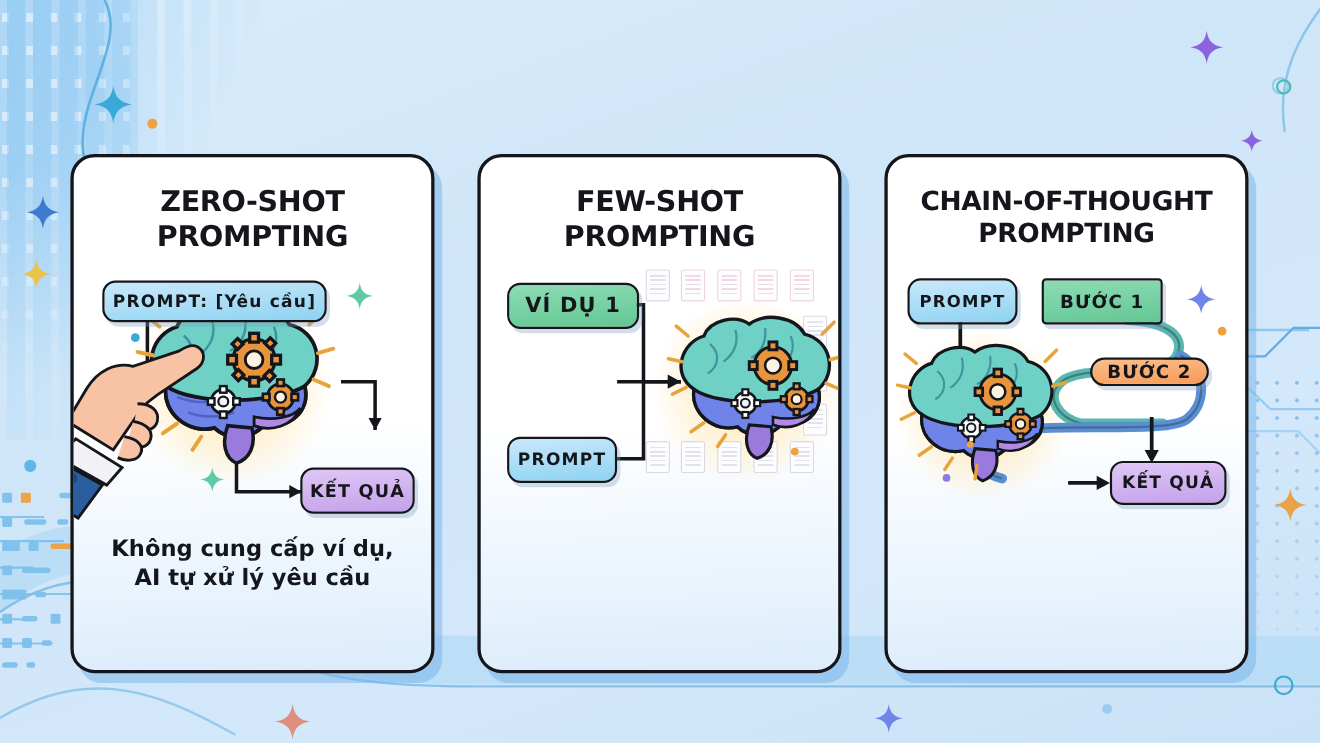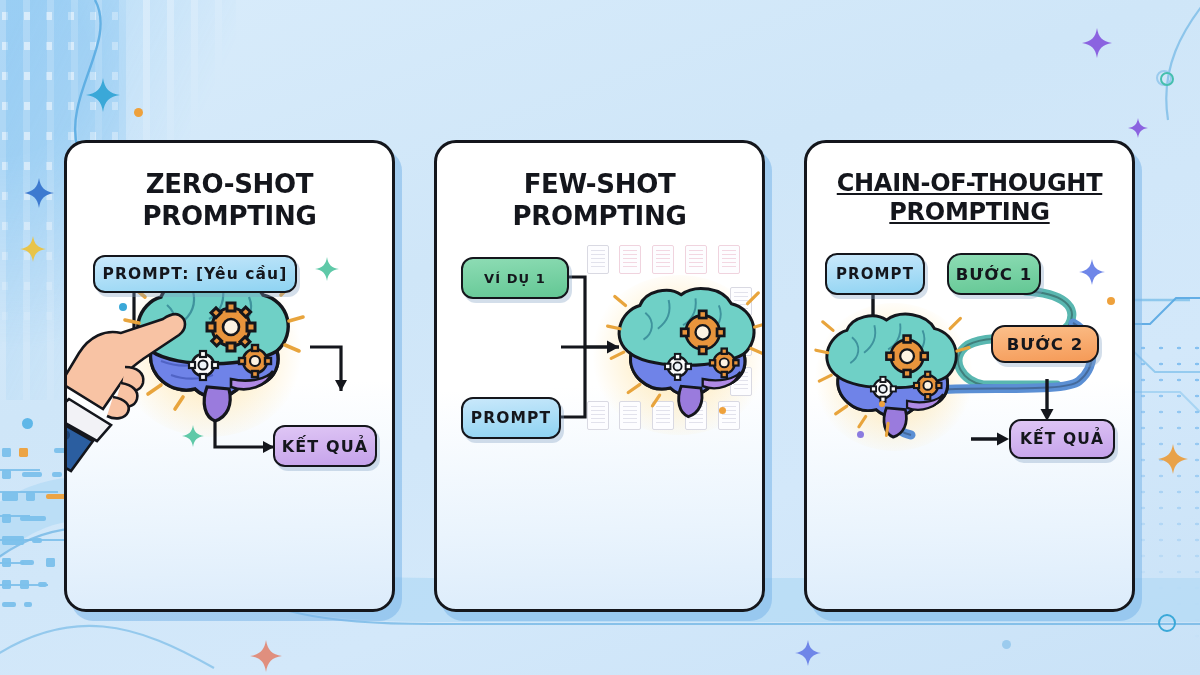--- a/index.html
+++ b/index.html
@@ -387,20 +387,22 @@
           </svg>
         <svg class="sparkle" style="left:115px; top:186px;" width="22" height="22" viewBox="0 0 24 24">
             <path d="M12 0 C13.2 7.6 16.4 10.8 24 12 C16.4 13.2 13.2 16.4 12 24 C10.8 16.4 7.6 13.2 0 12 C7.6 10.8 10.8 7.6 12 0Z" fill="#5fc9a8"></path>
           </svg>
         <div class="dot" style="left:52px; top:64px; width:8px; height:8px; background:#3aa8d8;"></div>
 
         <div class="badge blue" style="left:26px; top:16px; width:204px; height:38px; font-size:15.5px;">PROMPT: [Yêu cầu]</div>
         <div class="badge purple" style="left:206px; top:186px; width:104px; height:42px; font-size:16px;">KẾT QUẢ</div>
       </div>
 
+      <div class="card-caption">Không cung cấp ví dụ,
+AI tự xử lý yêu cầu</div>
     </div>
 
     <div class="card" id="card1">
       <div class="card-title">FEW-SHOT
 PROMPTING</div>
 
       <div class="diagram">
         <div class="glow" style="left:152px; top:36px; width:180px; height:160px;"></div>
 
         <div class="docs" style="left:0;top:0;width:331px;height:250px;">
@@ -474,28 +476,28 @@
             <path d="M14,22 l-12,-10"></path>
               <path d="M8,48 l-14,-3"></path>
               <path d="M12,74 l-14,7"></path>
             <path d="M52,122 l-8,12"></path>
               <path d="M30,110 l-13,9"></path>
           </g>
         </svg>
 
         <div class="dot" style="left:282px; top:168px; width:7px; height:7px; background:#eea13c;"></div>
 
-        <div class="badge green" style="left:24px; top:18px;  width:108px; height:42px; font-size:13px;">VÍ DỤ 1</div>
+        <div class="badge green" style="left:24px; top:18px;  width:120px; height:42px; font-size:19px;">VÍ DỤ 1</div>
         <div class="badge blue" style="left:24px; top:158px; width:100px; height:42px; font-size:15.5px;">PROMPT</div>
       </div>
 
     </div>
 
     <div class="card" id="card2">
-      <div class="card-title" style="font-size:24px;text-decoration:underline;">CHAIN-OF-THOUGHT
+      <div class="card-title" style="font-size:24px;">CHAIN-OF-THOUGHT
 PROMPTING</div>
 
       <div class="diagram">
         <div class="glow" style="left:6px; top:64px; width:162px; height:148px;"></div>
 
         <svg width="331" height="250" viewBox="0 0 331 250" style="position:absolute;left:0;top:0;">
 
           <path d="M218,52 C256,54 272,68 262,86 C250,104 176,92 158,108 C142,122 156,142 176,146 L250,146" fill="none" stroke="#59b7b0" stroke-width="9" stroke-linecap="round"></path>
           <path d="M218,52 C256,54 272,68 262,86 C250,104 176,92 158,108 C142,122 156,142 176,146 L250,146" fill="none" stroke="#14161c" stroke-width="2" opacity=".35"></path>
 
@@ -566,21 +568,21 @@
         </svg>
 
         <svg class="sparkle" style="left:272px; top:20px;" width="26" height="26" viewBox="0 0 24 24">
             <path d="M12 0 C13.2 7.6 16.4 10.8 24 12 C16.4 13.2 13.2 16.4 12 24 C10.8 16.4 7.6 13.2 0 12 C7.6 10.8 10.8 7.6 12 0Z" fill="#6f86e8"></path>
           </svg>
         <div class="dot" style="left:300px; top:58px; width:8px; height:8px; background:#eea13c;"></div>
         <div class="dot" style="left:50px;  top:192px; width:7px; height:7px; background:#8b7be0;"></div>
         <div class="dot" style="left:72px;  top:162px; width:6px; height:6px; background:#eea13c;"></div>
 
         <div class="badge blue" style="left:18px;  top:14px;  width:100px; height:42px; font-size:15px;">PROMPT</div>
-        <div class="badge green" style="left:140px; top:14px;  width:94px;  height:42px; font-size:16.5px; border-radius:14px;">BƯỚC 1</div>
-        <div class="badge orange" style="left:184px; top:86px;  width:108px; height:38px; font-size:16.5px; border-radius:14px;">BƯỚC 2</div>
+        <div class="badge green" style="left:140px; top:14px;  width:110px;  height:42px; font-size:16.5px; border-radius:4px;">BƯỚC 1</div>
+        <div class="badge orange" style="left:184px; top:86px;  width:108px; height:26px; font-size:16.5px; border-radius:14px;">BƯỚC 2</div>
         <div class="badge purple" style="left:202px; top:180px; width:106px; height:40px; font-size:15.5px;">KẾT QUẢ</div>
       </div>
 
     </div>
 
   </div>
 </div>
 
 </body></html>

